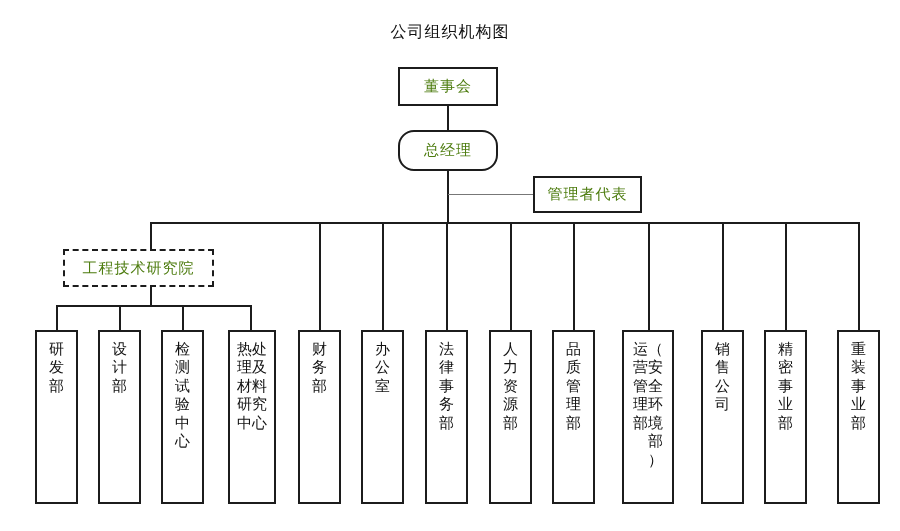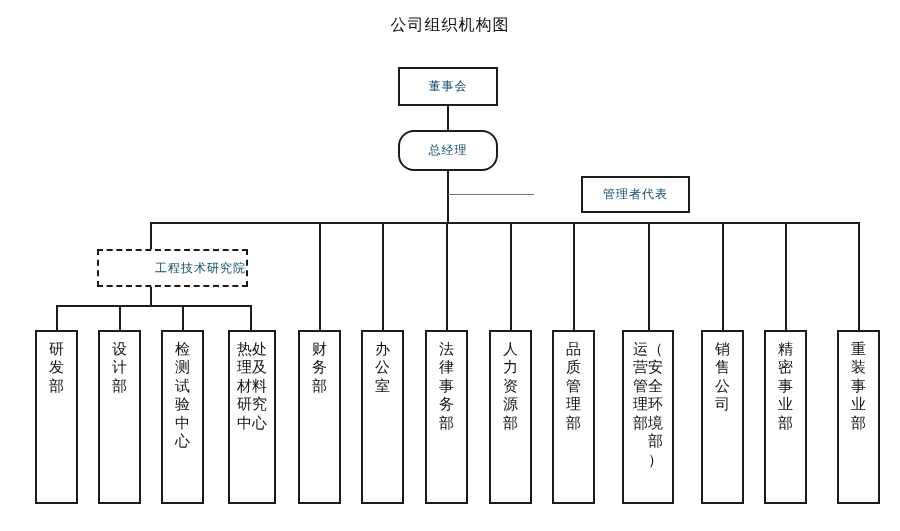--- a/index.html
+++ b/index.html
@@ -15,38 +15,38 @@
     position: relative;
     width: 900px;
     height: 531px;
     background: #ffffff;
     overflow: hidden;
   }
   
   .chart-title {
     position: absolute;
     left: 0;
-    top: 15px;
+    top: 22px;
     width: 900px;
     text-align: center;
     font-size: 16px;
     letter-spacing: 1px;
     color: #111;
   }
   
   .node {
     position: absolute;
     box-sizing: border-box;
     border: 2px solid #1c1c1c;
     background: #ffffff;
     display: flex;
     align-items: center;
     justify-content: center;
-    font-size: 12px;
-    color: #0c4a6e;
+    font-size: 15px;
+    color: #4d7c0f;
     letter-spacing: 1px;
   }
   .node.dashed {
     border: 2px dashed #1c1c1c;
   }
   
   .leaf {
     position: absolute;
     box-sizing: border-box;
     border: 2px solid #1c1c1c;
@@ -121,25 +121,25 @@
   <div class="ln-v" style="left:250px; top:305px; height:25px;"></div>
 
   <div class="node" style="left:398px; top:67px; width:100px; height:39px;">
     <span>董事会</span>
   </div>
 
   <div class="node" style="left:398px; top:130px; width:100px; height:41px;border-radius:16px;">
     <span>总经理</span>
   </div>
 
-  <div class="node" style="left:533px; top:176px; width:109px; height:37px;margin-left:48px;">
+  <div class="node" style="left:533px; top:176px; width:109px; height:37px;">
     <span>管理者代表</span>
   </div>
 
-  <div class="node dashed" style="left:97px; top:249px; width:151px; height:38px;justify-content:flex-end;">
+  <div class="node dashed" style="left:63px; top:249px; width:151px; height:38px;">
     <span>工程技术研究院</span>
   </div>
 
   <div class="leaf single" style="left:35px; top:330px; width:43px; height:174px;">
     <div class="vcol">
       <span>
           <span>研</span>
           <span>发</span>
           <span>部</span>
         </span>

